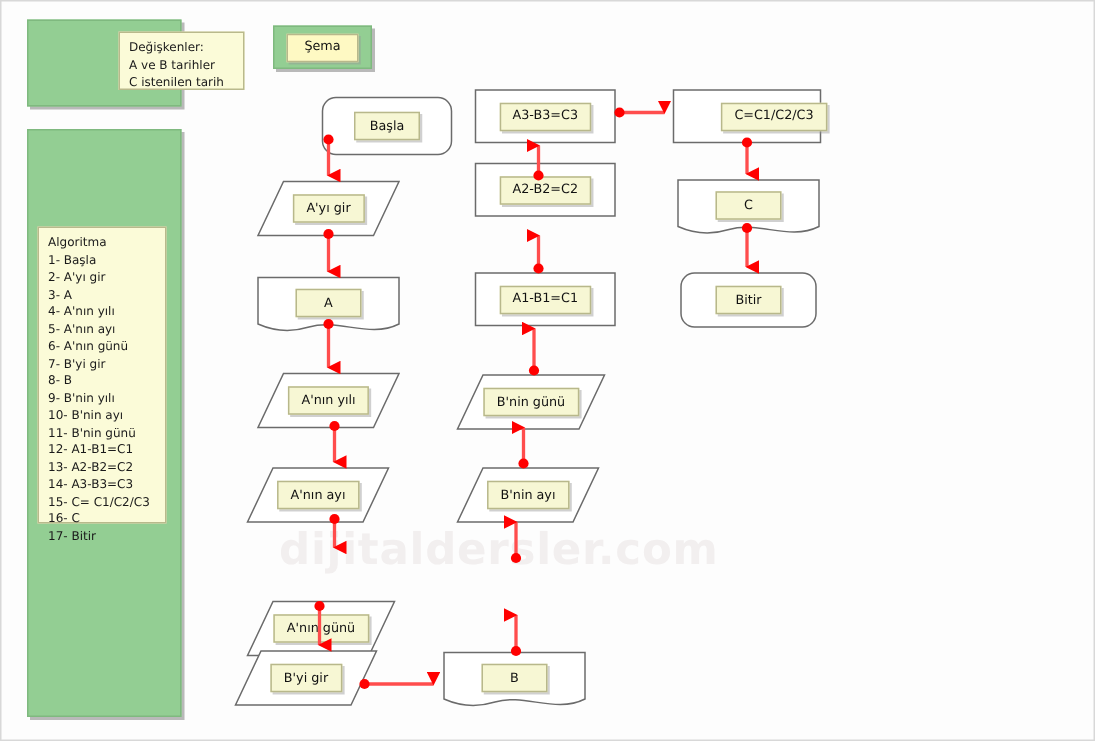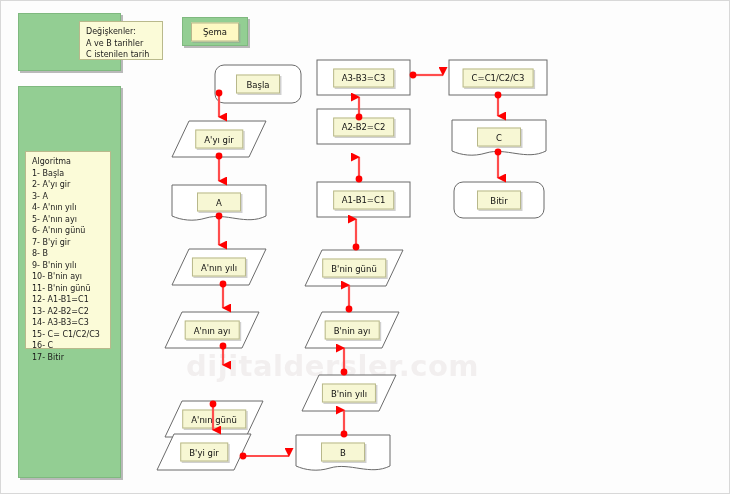--- a/index.html
+++ b/index.html
@@ -190,26 +190,20 @@
     <div class="shape-label">B'yi gir</div>
   </div>
 
   <div class="shape" style="left:294px; top:433px; width:96px; height:40px;">
     <svg width="96" height="40" viewBox="0 0 96 40">
       <path d="M1,1 L95,1 L95,32 C75,42 55,28 35,34 C22,38 10,36 1,32 Z" fill="#ffffff" stroke="#6b6b6b" stroke-width="1"></path>
     </svg>
     <div class="shape-label" style="top:45%;">B</div>
   </div>
 
-  <div class="shape" style="left:300px; top:373px; width:96px; height:38px;">
-    <svg width="96" height="38" viewBox="0 0 96 38">
-      <polygon points="18,1 95,1 78,37 1,37" fill="#ffffff" stroke="#6b6b6b" stroke-width="1"></polygon>
-    </svg>
-    <div class="shape-label">B'nin yılı</div>
-  </div>
 
   <div class="shape" style="left:303px; top:310px; width:96px; height:38px;">
     <svg width="96" height="38" viewBox="0 0 96 38">
       <polygon points="18,1 95,1 78,37 1,37" fill="#ffffff" stroke="#6b6b6b" stroke-width="1"></polygon>
     </svg>
     <div class="shape-label">B'nin ayı</div>
   </div>
 
   <div class="shape" style="left:303px; top:248px; width:100px; height:38px;">
     <svg width="100" height="38" viewBox="0 0 100 38">
@@ -232,21 +226,21 @@
     <div class="shape-label">A2-B2=C2</div>
   </div>
 
   <div class="shape" style="left:315px; top:58px; width:95px; height:37px;">
     <svg width="95" height="37" viewBox="0 0 95 37">
       <rect x="1" y="1" width="93" height="35" fill="#ffffff" stroke="#6b6b6b" stroke-width="1"></rect>
     </svg>
     <div class="shape-label">A3-B3=C3</div>
   </div>
 
-  <div class="shape" style="left:447px; top:58px; width:100px; height:37px;">
+  <div class="shape" style="left:447px; top:58px; width:100px; height:37px;padding-left:36px;">
     <svg width="100" height="37" viewBox="0 0 100 37">
       <rect x="1" y="1" width="98" height="35" fill="#ffffff" stroke="#6b6b6b" stroke-width="1"></rect>
     </svg>
     <div class="shape-label">C=C1/C2/C3</div>
   </div>
 
   <div class="shape" style="left:450px; top:118px; width:96px; height:40px;">
     <svg width="96" height="40" viewBox="0 0 96 40">
       <path d="M1,1 L95,1 L95,32 C75,42 55,28 35,34 C22,38 10,36 1,32 Z" fill="#ffffff" stroke="#6b6b6b" stroke-width="1"></path>
     </svg>

